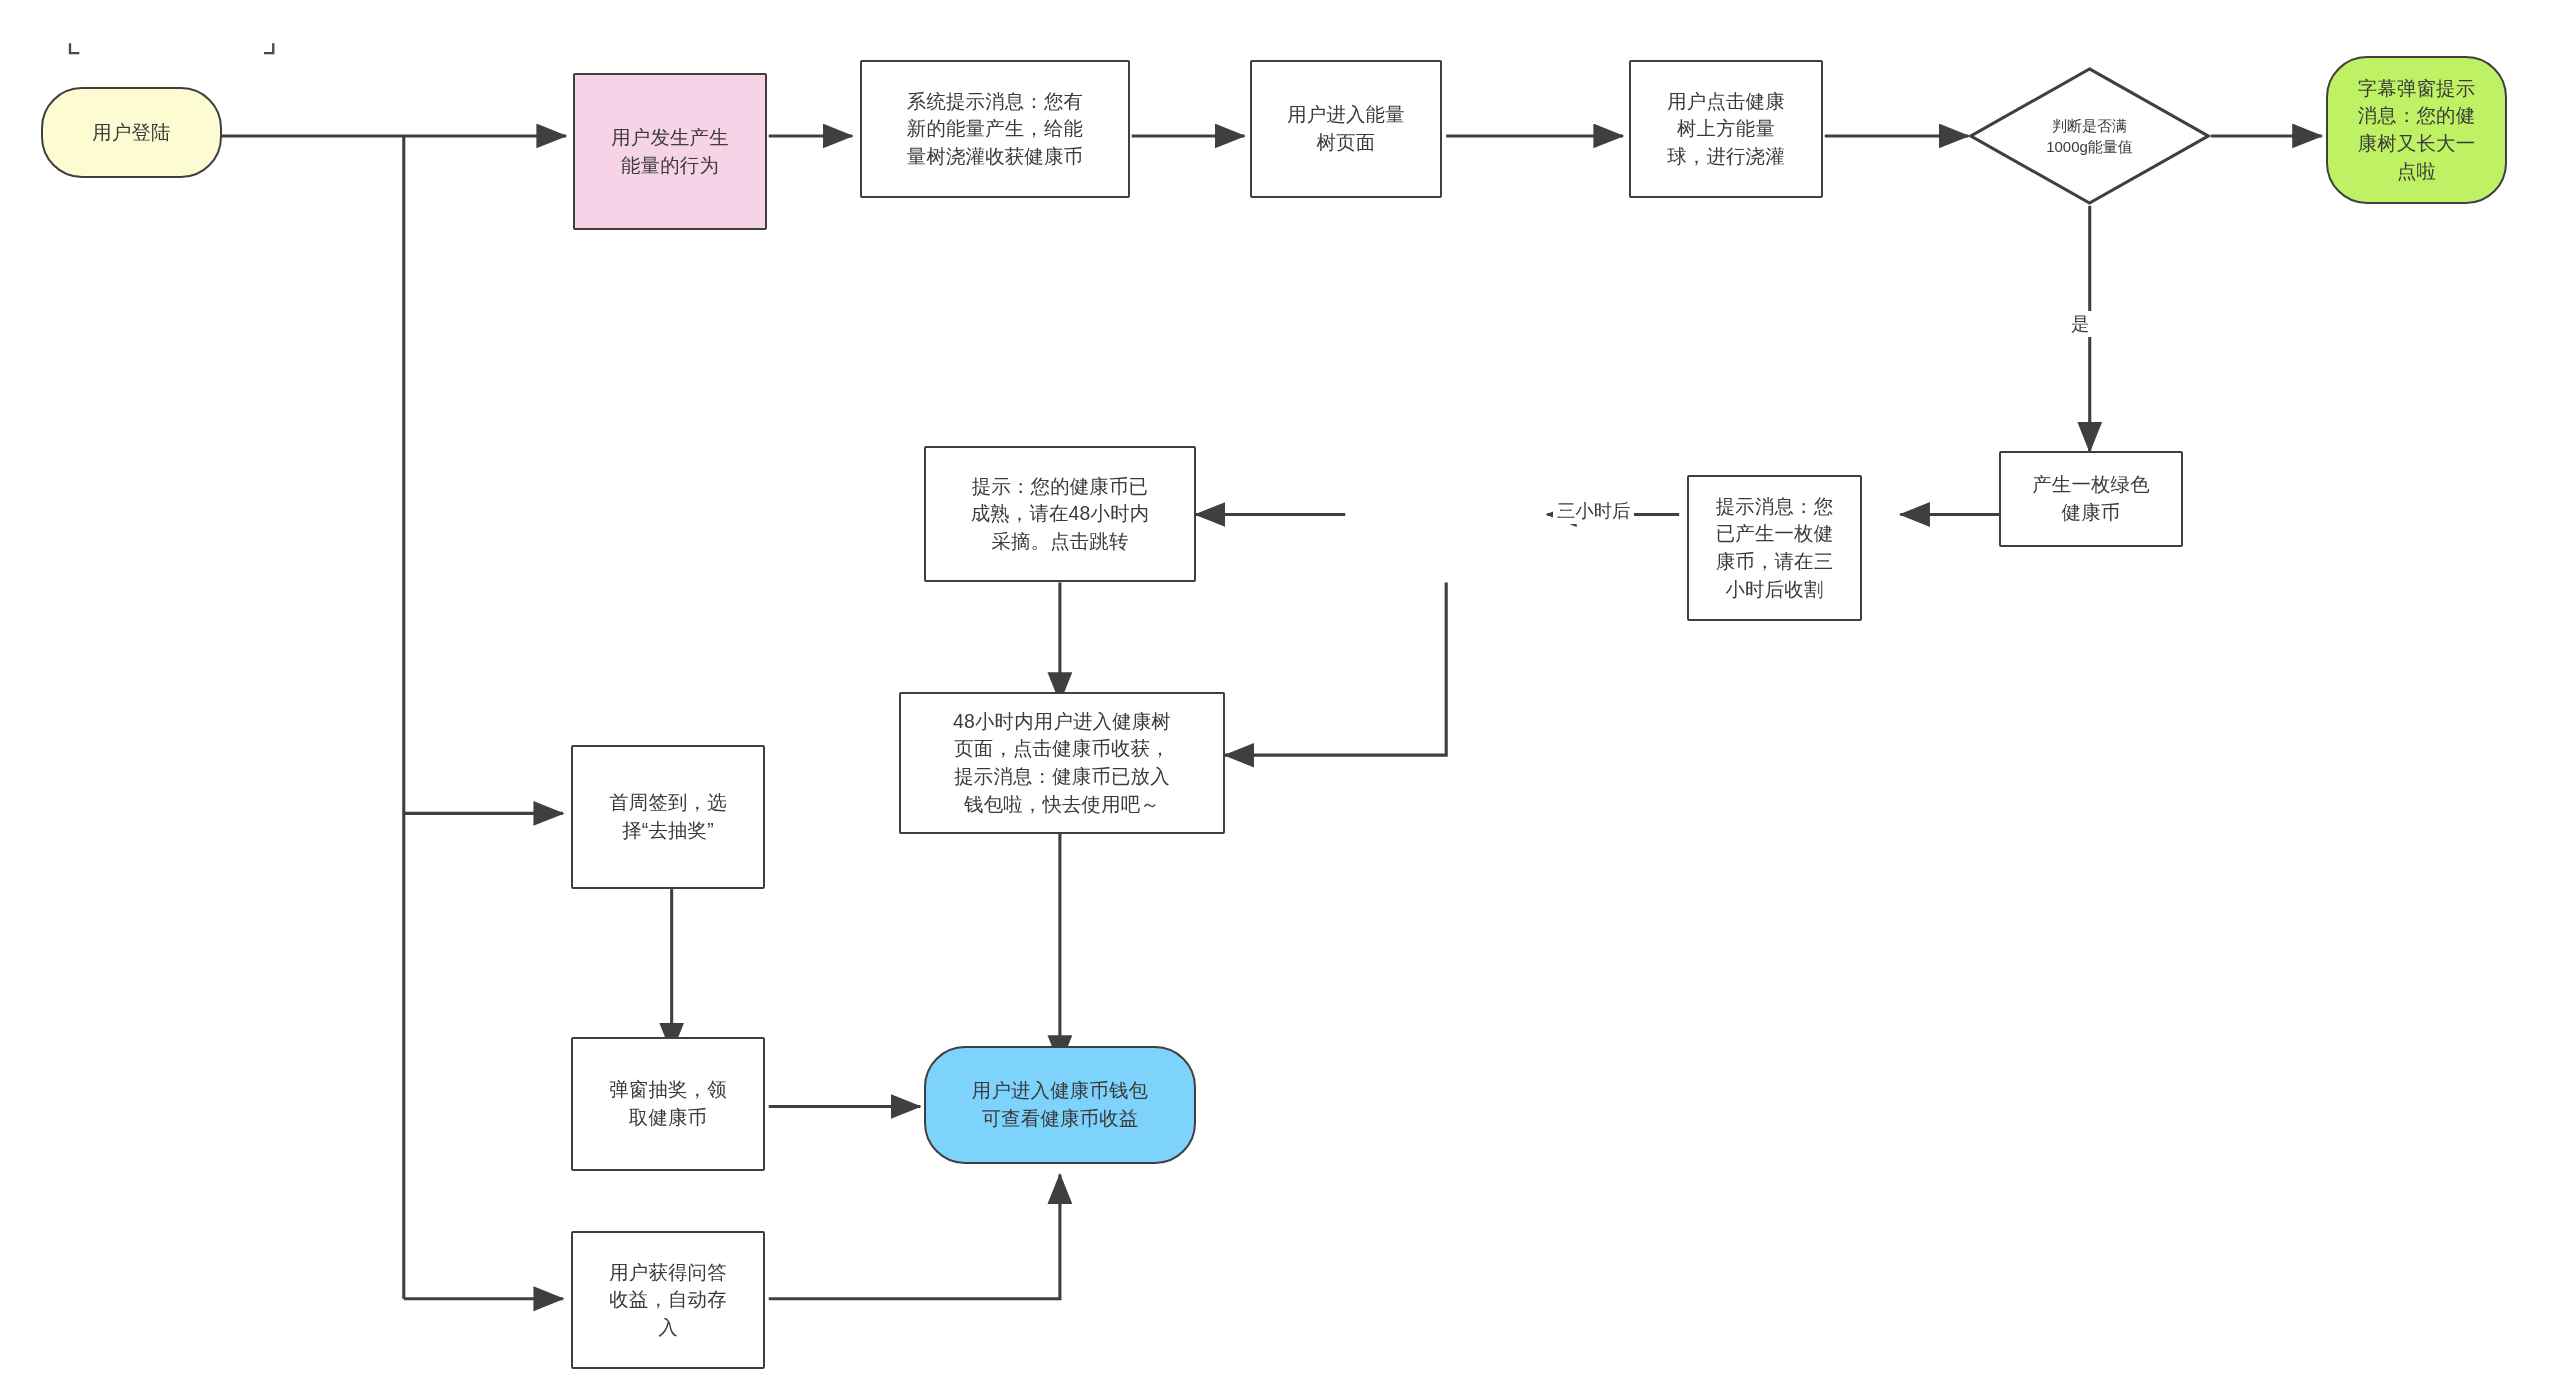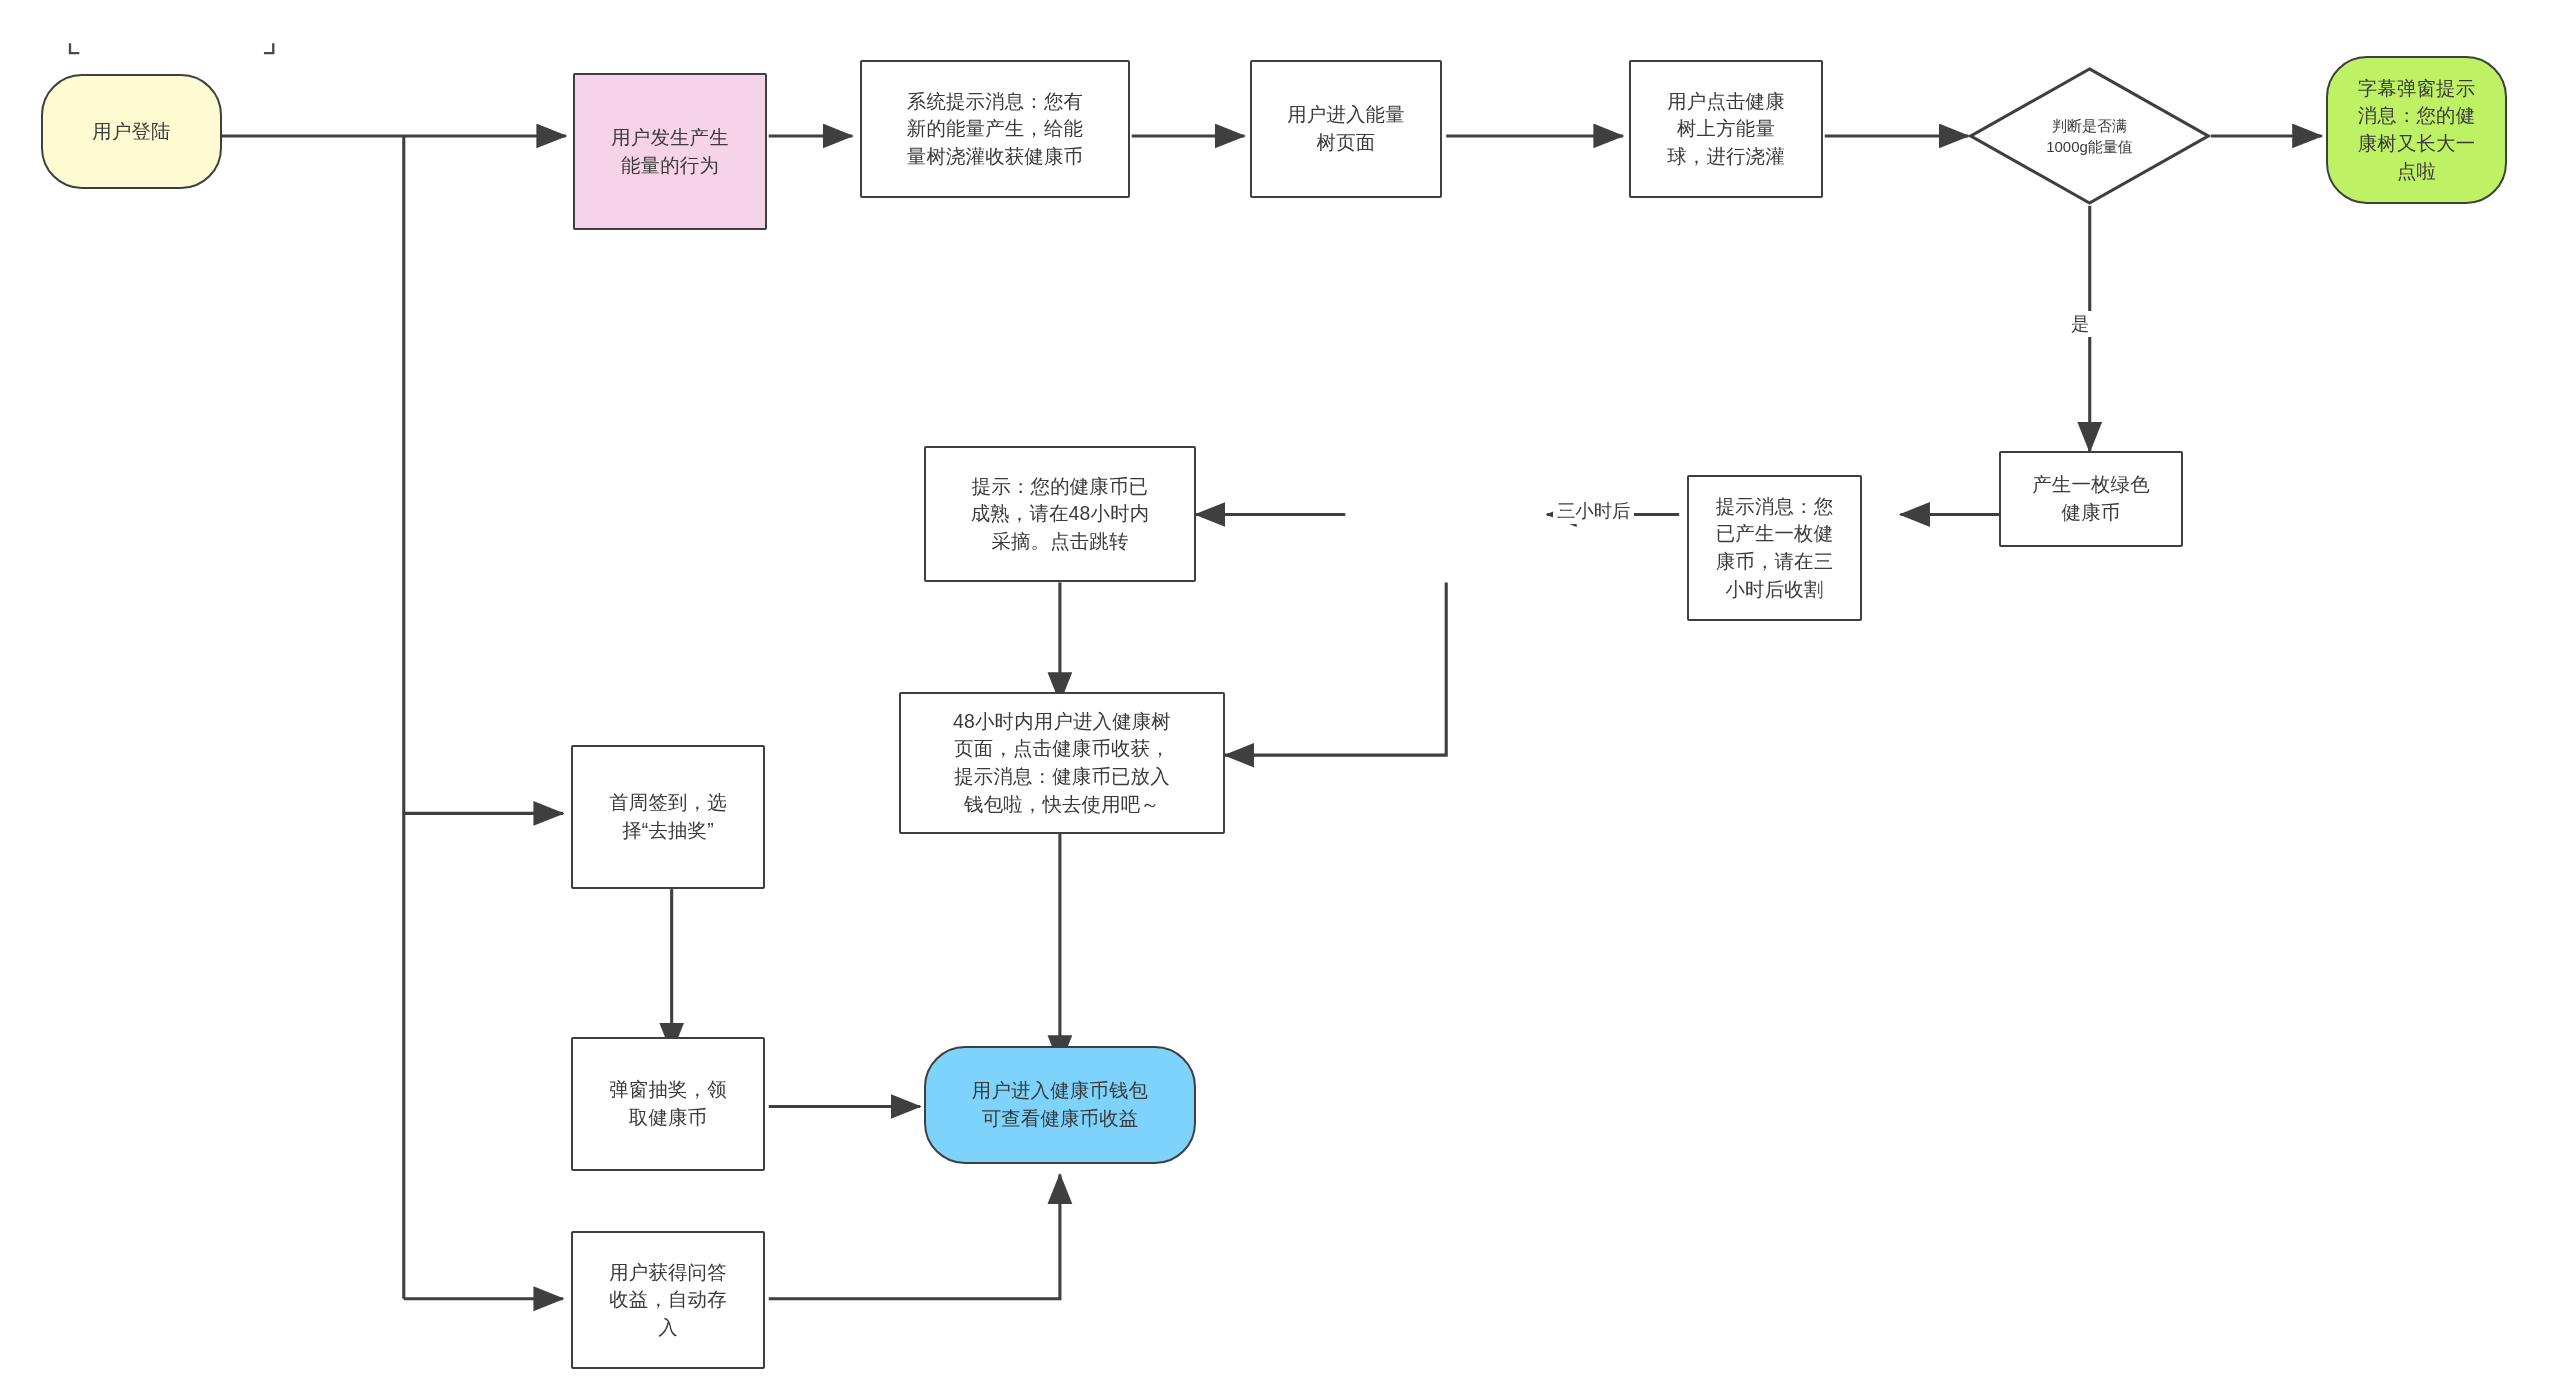--- a/index.html
+++ b/index.html
@@ -154,21 +154,21 @@
 
       <path d="M 792,1140 L 948,1140" marker-end="url(#arrow)"></path>
 
       <path d="M 792,1338 L 1092,1338 L 1092,1210" marker-end="url(#arrow)"></path>
     </g>
   </svg>
 
   <div class="edge-label" style="left:2067px; top:311px;">是</div>
   <div class="edge-label" style="left:1553px; top:498px;">三小时后</div>
 
-  <div class="node terminal start" style="left:41px; top:74px; width:181px; height:115px;">用户登陆</div>
+  <div class="node terminal start" style="left:41px; top:87px; width:181px; height:91px;">用户登陆</div>
 
   <div class="node highlight" style="left:573px; top:73px; width:194px; height:157px;">用户发生产生
 能量的行为</div>
 
   <div class="node process" style="left:860px; top:60px; width:270px; height:138px;">系统提示消息：您有
 新的能量产生，给能
 量树浇灌收获健康币</div>
 
   <div class="node process" style="left:1250px; top:60px; width:192px; height:138px;">用户进入能量
 树页面</div>

